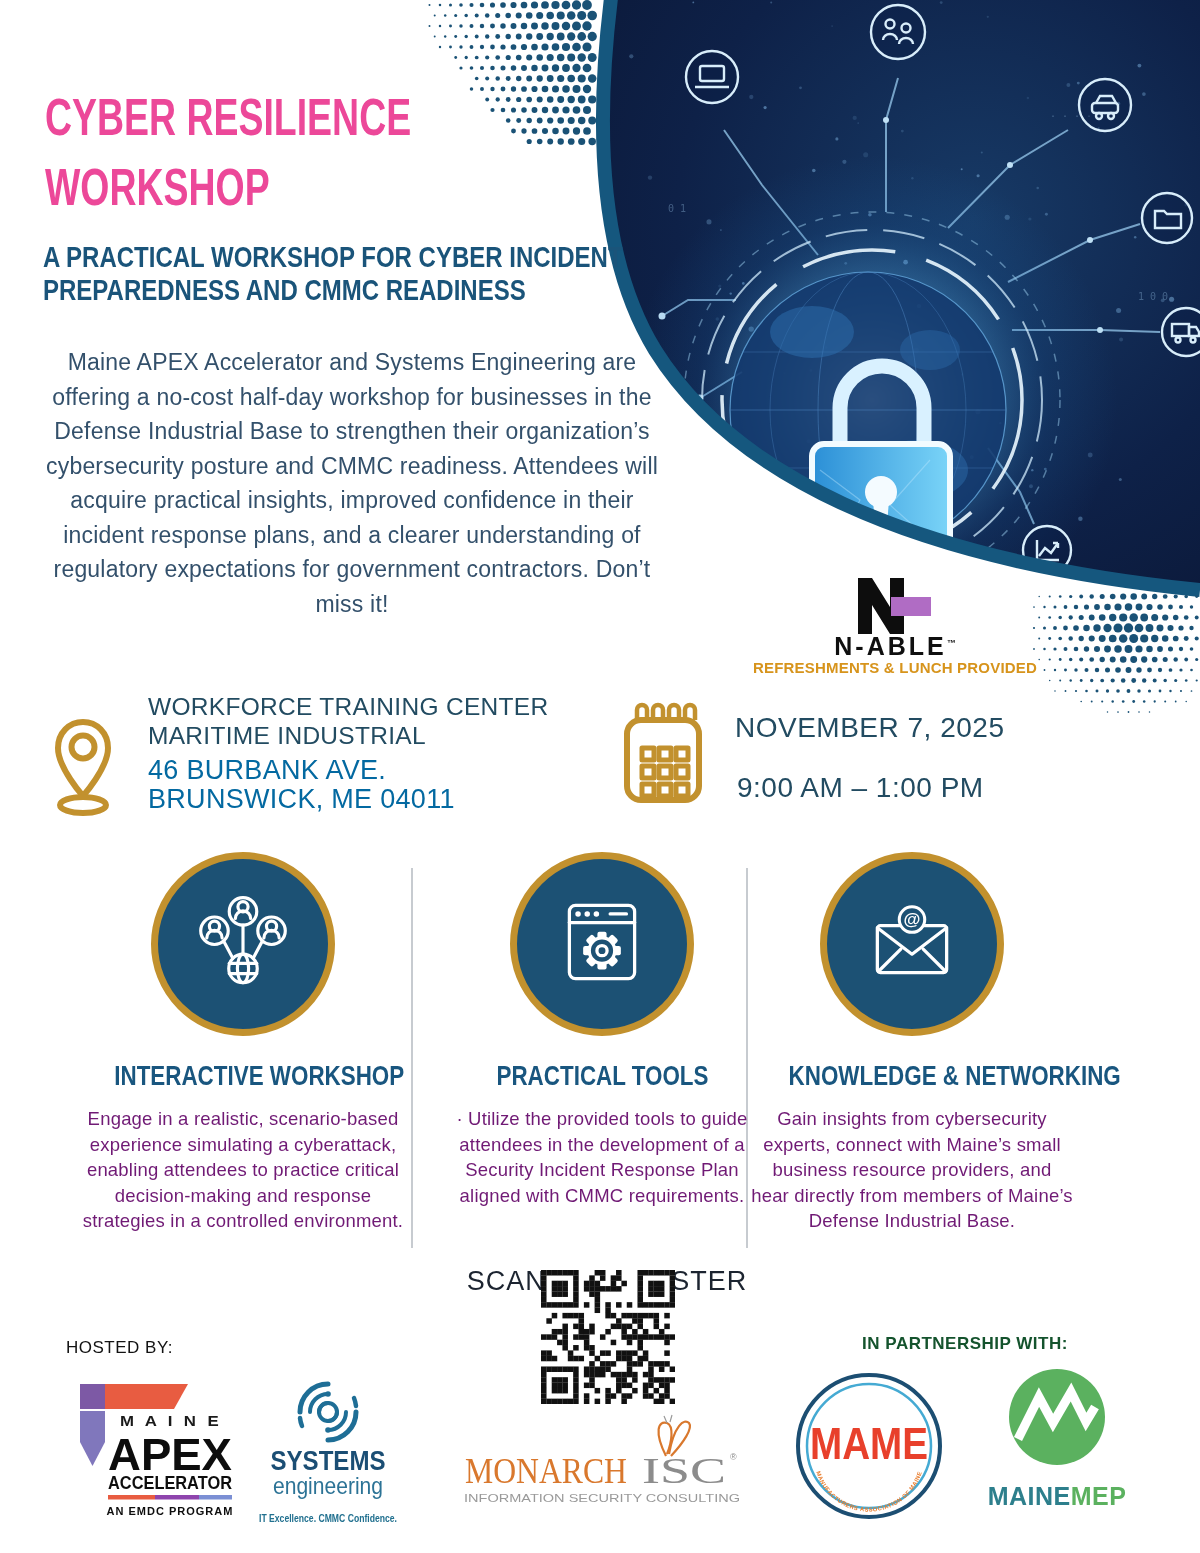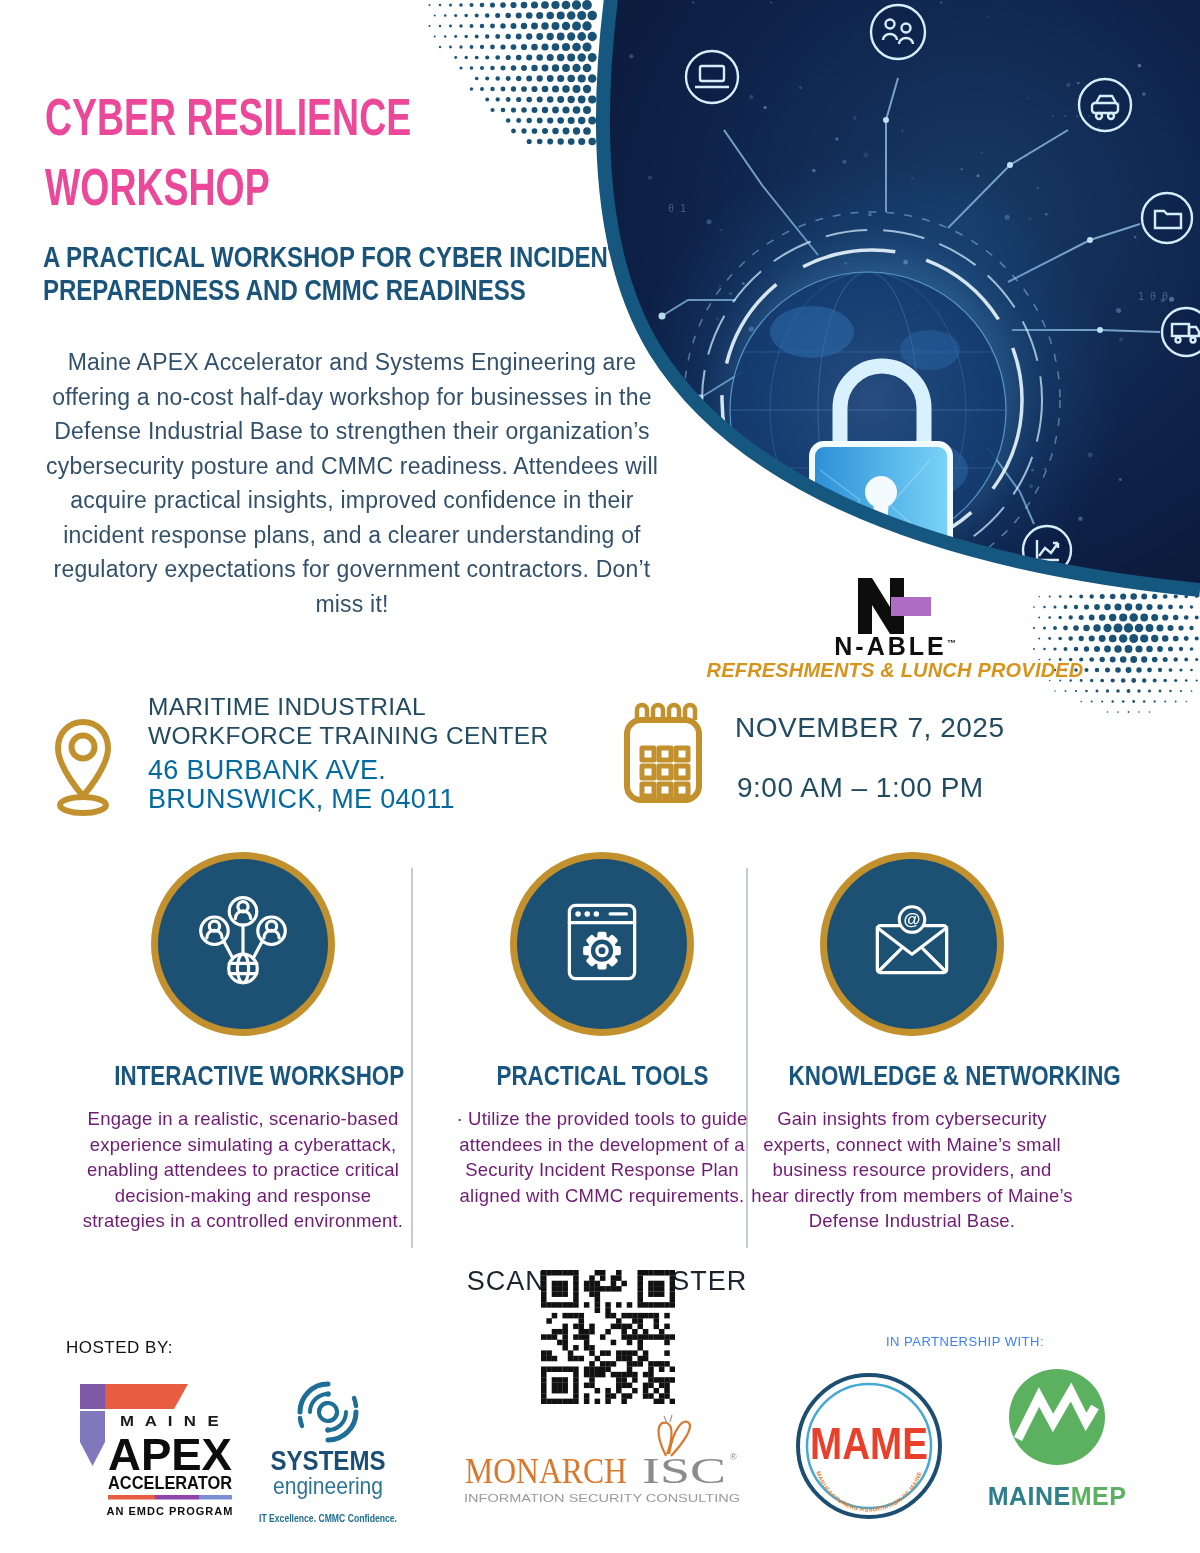--- a/index.html
+++ b/index.html
@@ -10,41 +10,41 @@
   .cond2{display:inline-block;transform:scaleX(0.8);transform-origin:left top;white-space:nowrap;}
   .condc{display:inline-block;transform:scaleX(0.8);transform-origin:center top;white-space:nowrap;}
 
   .title{top:82px;left:45px;color:#ec4899;font-weight:700;font-size:52px;line-height:70px;}
   .subtitle{top:240px;left:43px;color:#1A547A;font-weight:700;font-size:30px;line-height:33px;}
   .intro{top:345px;left:43px;width:618px;font-size:23px;line-height:34.5px;color:#33506B;letter-spacing:.2px;text-align:center;}
 
   .sponsor-name{top:632px;left:790px;width:210px;text-align:center;font-size:25px;font-weight:700;
                 color:#0f0f0f;letter-spacing:3px;}
   .sponsor-name sup{font-size:9px;letter-spacing:0;}
-  .sponsor-note{top:659px;left:675px;width:440px;text-align:center;font-size:20px;font-weight:800;
-                font-style:italic;color:#D7941C;letter-spacing:.2px;}
+  .sponsor-note{top:659px;left:675px;width:440px;text-align:center;font-size:15px;font-weight:800;
+                color:#D7941C;letter-spacing:.2px;}
 
   .venue{top:692px;left:148px;font-size:24.5px;line-height:29px;color:#224B61;font-weight:500;letter-spacing:.3px;}
   .address{top:756px;left:148px;font-size:27px;line-height:29px;color:#0369a1;font-weight:500;letter-spacing:.3px;}
   .date{top:712px;left:735px;font-size:28px;color:#224B61;font-weight:500;letter-spacing:.5px;}
   .time{top:772px;left:737px;font-size:28px;color:#224B61;font-weight:500;letter-spacing:.5px;}
 
   .col{position:absolute;width:330px;text-align:center;}
   .col .ring{width:170px;height:170px;border-radius:50%;background:#1C5174;border:7px solid #C2912E;
              margin:0 auto;display:flex;align-items:center;justify-content:center;}
   .col h3{margin:24px 0 0 0;font-size:28px;color:#19567F;font-weight:700;}
   .col p{margin:14px auto 0 auto;width:322px;font-size:18.5px;line-height:25.5px;color:#701a75;letter-spacing:.2px;}
   .vdiv{position:absolute;top:868px;width:2px;height:380px;background:#C7CBD0;}
 
   .register{top:1238px;left:420px;width:374px;text-align:center;font-size:27px;color:#1C2430;
             font-weight:500;letter-spacing:1px;margin-top:28px;}
   .hostlbl{top:1338px;left:66px;width:346px;text-align:left;font-size:17px;color:#121212;
            font-weight:500;letter-spacing:.5px;}
-  .partlbl{top:1334px;left:800px;width:330px;text-align:center;font-size:13px;color:#3b82f6;
-           font-weight:400;letter-spacing:.5px;}
+  .partlbl{top:1334px;left:800px;width:330px;text-align:center;font-size:17px;color:#14532d;
+           font-weight:700;letter-spacing:.5px;}
   svg{display:block;}
   .faint{font-family:"DejaVu Sans Mono",monospace;fill:#8FB8DC;}
 </style>
 </head>
 <body>
 
 <div class="page">
 
   <svg class="abs" style="top:0;left:0" width="1200" height="730" viewBox="0 0 1200 730">
     <defs>
@@ -626,22 +626,22 @@
   <div class="abs sponsor-note">REFRESHMENTS &amp; LUNCH PROVIDED</div>
 
   <svg class="abs" style="top:710px;left:44px" width="78" height="110" viewBox="0 0 78 110">
     <g fill="none" stroke="#C2912E" stroke-width="6" stroke-linecap="round" stroke-linejoin="round">
       <path d="M39,12 C25,12 14,23 14,38 C14,58 39,86 39,86 C39,86 64,58 64,38 C64,23 53,12 39,12 Z"></path>
       <circle cx="39" cy="37" r="11.5"></circle>
       <ellipse cx="39" cy="95" rx="23" ry="8"></ellipse>
     </g>
   </svg>
   <div class="abs venue">
+    <div>WORKFORCE TRAINING CENTER</div>
     <div>MARITIME INDUSTRIAL</div>
-    <div>WORKFORCE TRAINING CENTER</div>
   </div>
   <div class="abs address">
     <div>46 BURBANK AVE.</div>
     <div>BRUNSWICK, ME 04011</div>
   </div>
 
   <svg class="abs" style="top:698px;left:620px" width="86" height="112" viewBox="0 0 86 112">
     <g fill="none" stroke="#C2912E" stroke-width="6" stroke-linejoin="round">
       <rect x="7" y="22" width="72" height="80" rx="14"></rect>
       <path d="M17,22 V12 A5,5 0 0 1 27,12 V22" stroke-width="4.5"></path>

